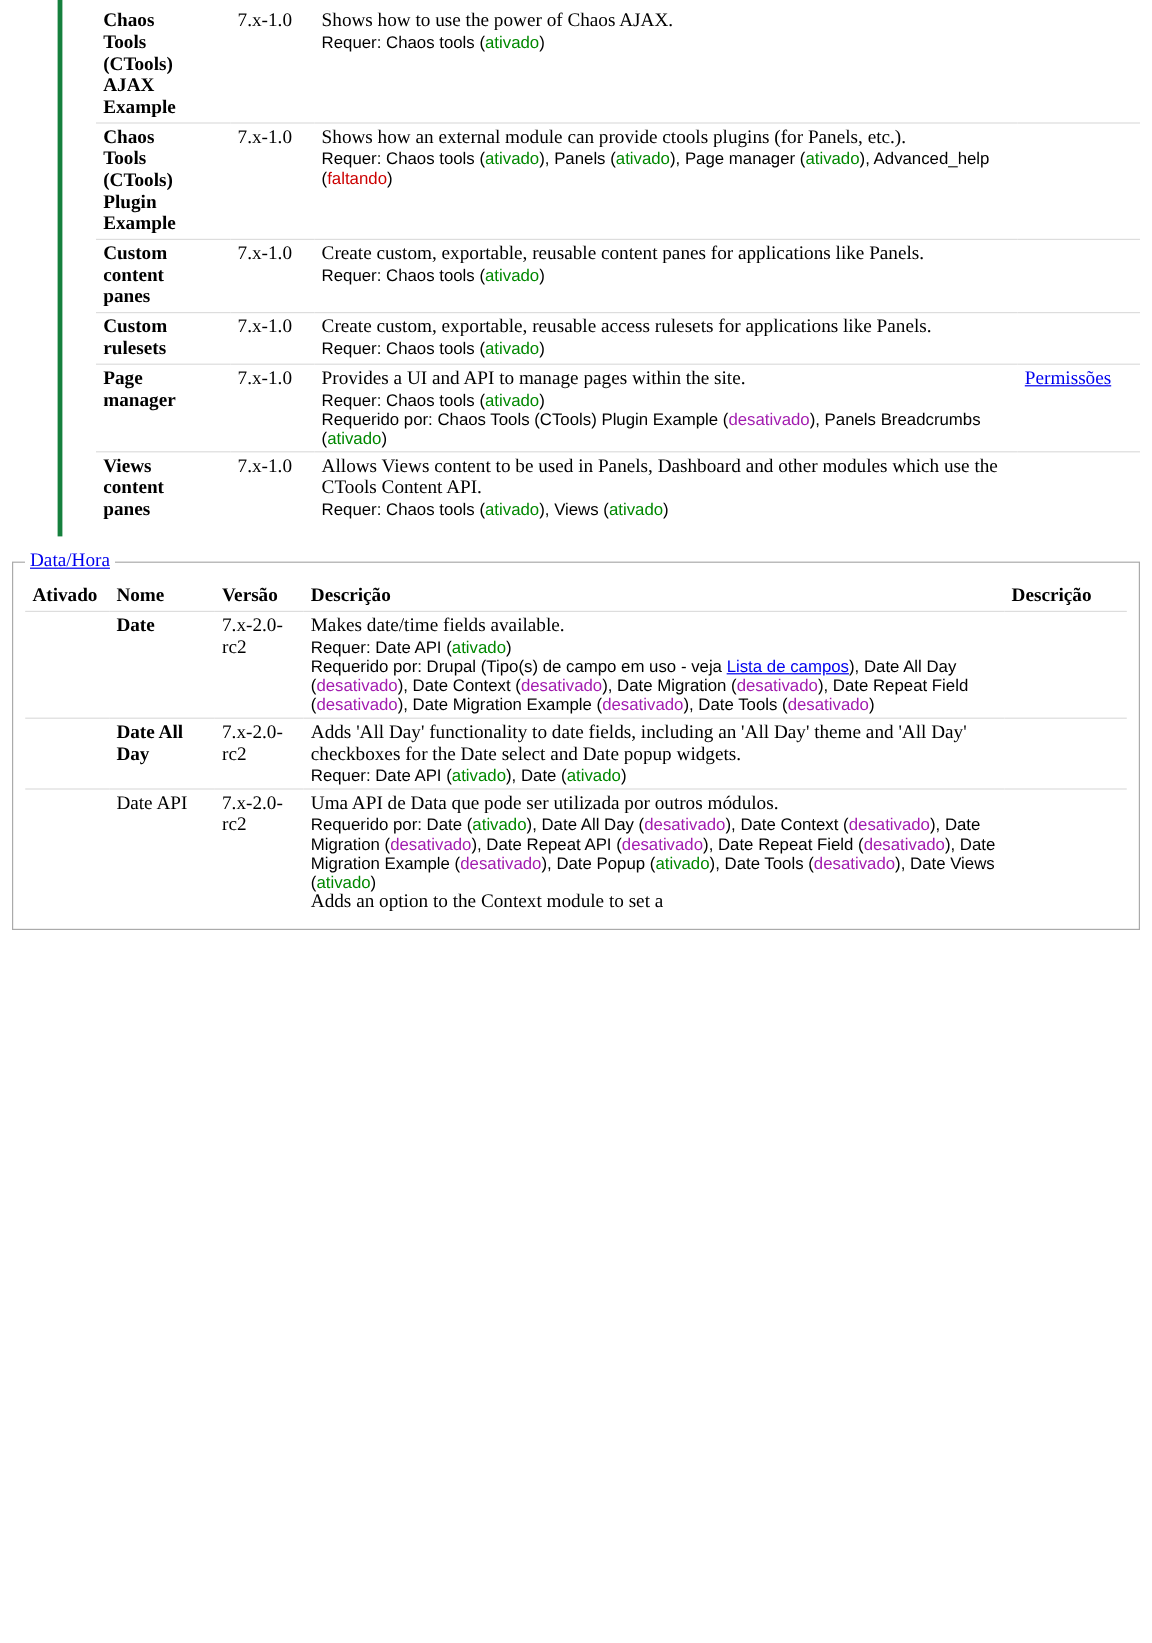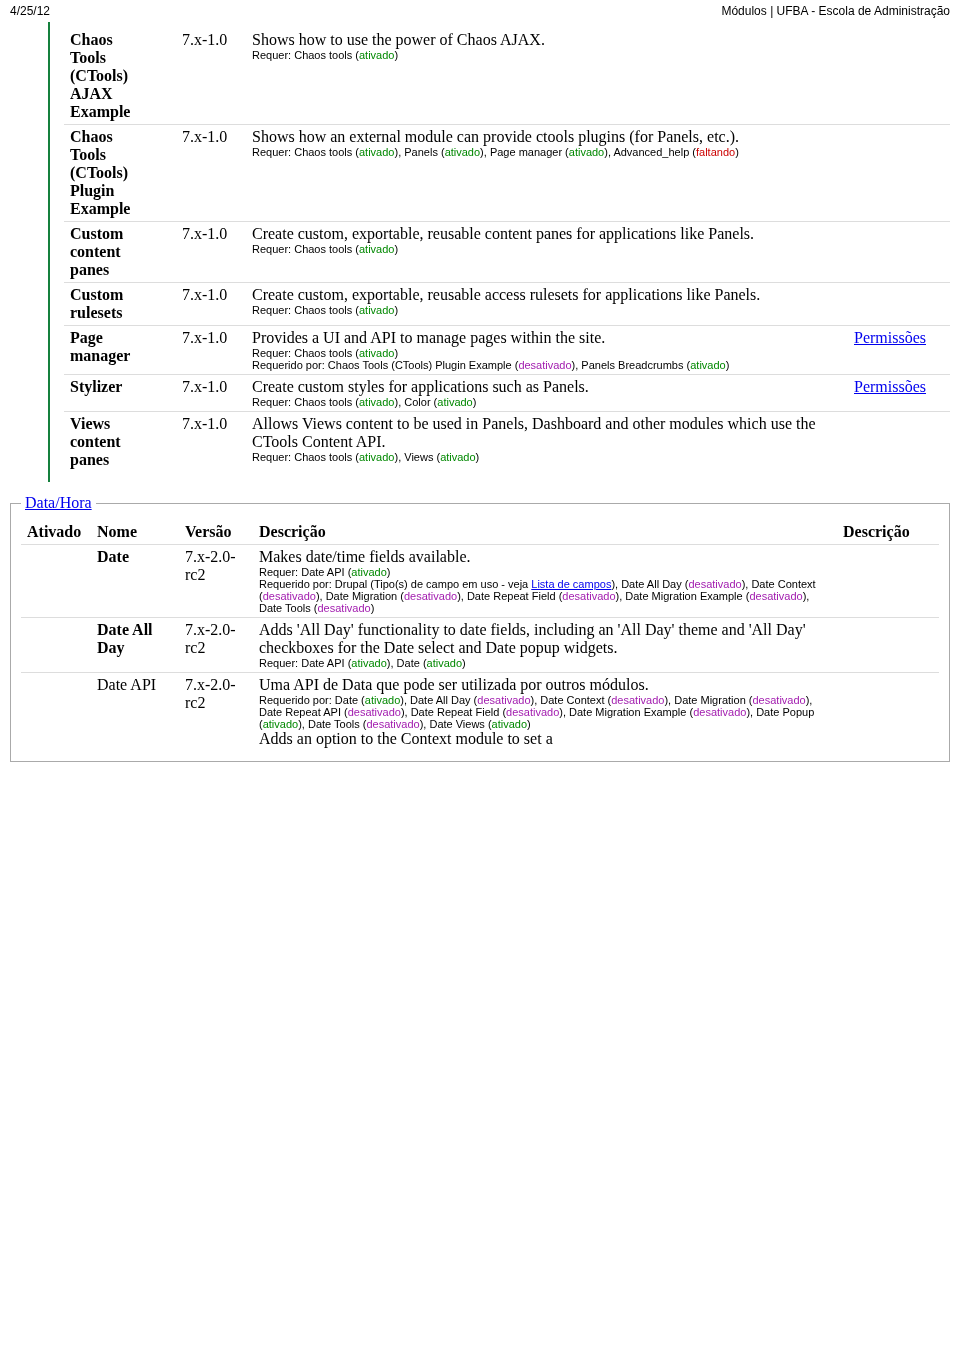--- a/index.html
+++ b/index.html
@@ -23,43 +23,43 @@
     padding: 4px 0;
   }
   .footer-row {
     display: flex;
     justify-content: space-between;
     font-family: Arial, sans-serif;
     font-size: 12px;
     padding: 10px 0 20px 0;
   }
   .content {
-    border-left: 2px solid #15803d;
+    border-left: 4px solid #15803d;
     margin-left: 38px;
-    padding-left: 14px;
+    padding-left: 28px;
     padding-top: 6px;
     padding-bottom: 10px;
   }
   table.mod {
     width: 100%;
     border-collapse: collapse;
   }
   table.mod td {
     vertical-align: top;
     padding: 3px 6px;
     border-bottom: 1px solid #ddd;
   }
   table.mod tr:last-child td {
     border-bottom: none;
   }
   .col-name { width: 100px; font-weight: bold; }
   .col-ver { width: 58px;}
   .col-desc { }
   .col-ops { width: 90px; }
-  .req { font-family: Arial, sans-serif; font-size: 11px; }
+  .req { font-family: Arial, sans-serif; font-size: 14px; }
   .ativ { color: #008800; }
   .desativ { color: #a21caf; margin-top: 20px; }
   .falt { color: #cc0000; }
   .link { color: #0000ee; text-decoration: underline; cursor: pointer; }
   fieldset {
     border: 1px solid #aaa;
     margin: 12px 0 0 0;
     padding: 8px 10px 10px 10px;
   }
   legend {
@@ -74,24 +74,20 @@
   .thead .th-ativado { width: 58px; }
   .thead .th-nome { width: 76px; }
   .thead .th-versao { width: 62px; }
   .thead .th-ops { width: 90px; }
 </style>
 </head>
 <body>
 
 <div class="page">
 
-  <div class="header-row">
-    <span>4/25/12</span>
-    <span>Módulos | UFBA - Escola de Administração</span>
-  </div>
 
   <div class="content">
     <table class="mod">
       <tbody id="ctools-body">
           <tr>
             <td class="col-name">Chaos<br>Tools<br>(CTools)<br>AJAX<br>Example</td>
             <td class="col-ver">7.x-1.0</td>
             <td class="col-desc">Shows how to use the power of Chaos AJAX.<div class="req">Requer: Chaos tools (<span class="ativ">ativado</span>)</div></td>
             <td class="col-ops"></td>
           </tr>
@@ -110,26 +106,20 @@
           <tr>
             <td class="col-name">Custom<br>rulesets</td>
             <td class="col-ver">7.x-1.0</td>
             <td class="col-desc">Create custom, exportable, reusable access rulesets for applications like Panels.<div class="req">Requer: Chaos tools (<span class="ativ">ativado</span>)</div></td>
             <td class="col-ops"></td>
           </tr>
           <tr>
             <td class="col-name">Page<br>manager</td>
             <td class="col-ver">7.x-1.0</td>
             <td class="col-desc">Provides a UI and API to manage pages within the site.<div class="req">Requer: Chaos tools (<span class="ativ">ativado</span>)</div><div class="req">Requerido por: Chaos Tools (CTools) Plugin Example (<span class="desativ">desativado</span>), Panels Breadcrumbs (<span class="ativ">ativado</span>)</div></td>
-            <td class="col-ops"><span class="link">Permissões</span></td>
-          </tr>
-          <tr>
-            <td class="col-name">Stylizer</td>
-            <td class="col-ver">7.x-1.0</td>
-            <td class="col-desc">Create custom styles for applications such as Panels.<div class="req">Requer: Chaos tools (<span class="ativ">ativado</span>), Color (<span class="ativ">ativado</span>)</div></td>
             <td class="col-ops"><span class="link">Permissões</span></td>
           </tr>
           <tr>
             <td class="col-name">Views<br>content<br>panes</td>
             <td class="col-ver">7.x-1.0</td>
             <td class="col-desc">Allows Views content to be used in Panels, Dashboard and other modules which use the CTools Content API.<div class="req">Requer: Chaos tools (<span class="ativ">ativado</span>), Views (<span class="ativ">ativado</span>)</div></td>
             <td class="col-ops"></td>
           </tr>
         </tbody>
     </table>

